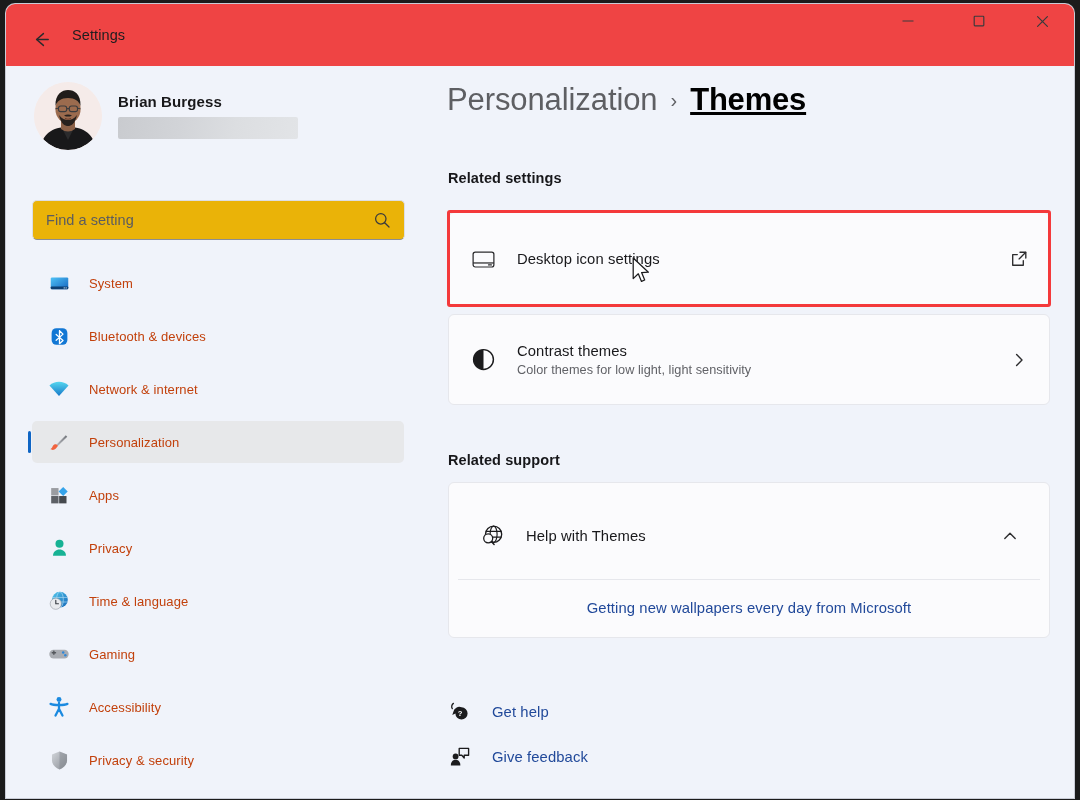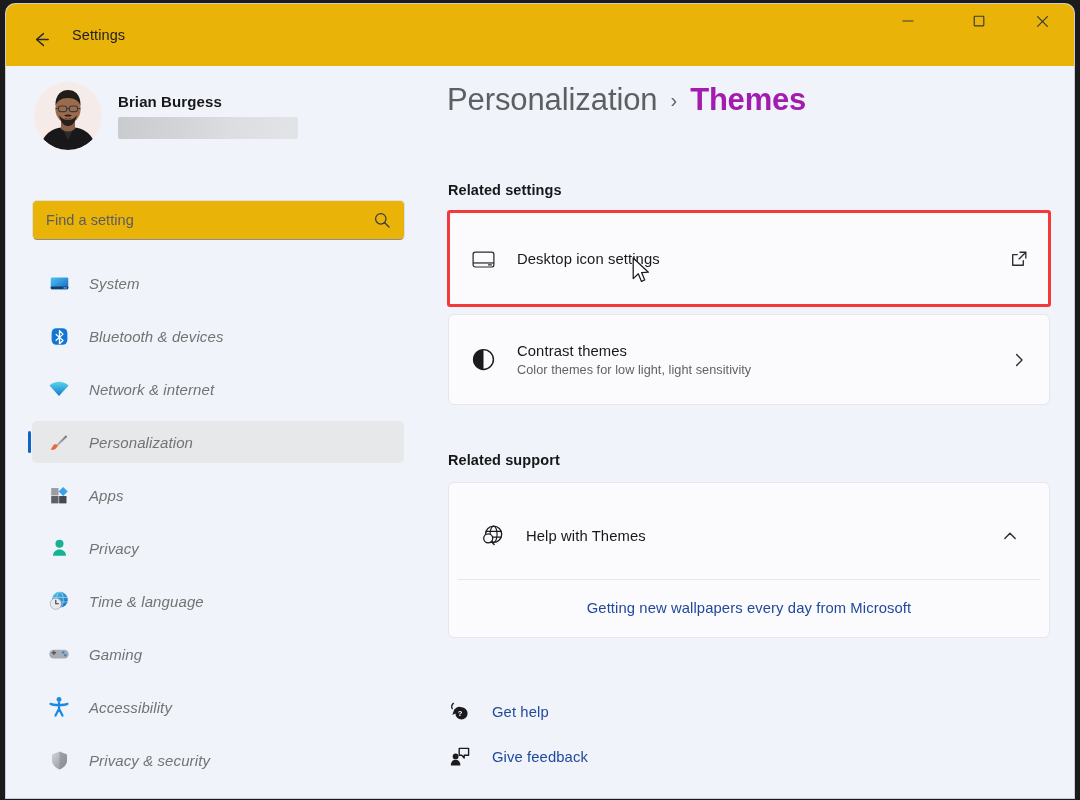--- a/index.html
+++ b/index.html
@@ -23,21 +23,21 @@
     overflow: hidden;
     box-shadow: 0 0 0 1px #c9ccd6;
   }
 
   
   #titlebar {
     position: absolute;
     left: 0; top: 0;
     width: 100%;
     height: 62px;
-    background: #eab308;
+    background: #ef4444;
     display: flex;
     align-items: flex-start;
   }
   #back-btn {
     position: absolute;
     left: 18px; top: 18px;
     width: 34px; height: 34px;
     display: flex; align-items: center; justify-content: center;
     border-radius: 5px;
     cursor: default;
@@ -138,24 +138,23 @@
     background: #0f65c4;
     border-radius: 2px;
   }
   .nav-icon {
     width: 22px; height: 22px;
     margin-right: 19px;
     flex: 0 0 auto;
     display: flex; align-items: center; justify-content: center;
   }
   .nav-label {
-    font-size: 15px;
-    color: #737373;
+    font-size: 13px;
+    color: #c2410c;
     letter-spacing: .1px;
-    font-style: italic;
   }
 
   
   #main {
     position: absolute;
     left: 420px; top: 62px;
     width: 648px;
     height: 732px;
   }
   #breadcrumb {
@@ -172,22 +171,23 @@
   }
   #crumb-sep {
     font-size: 20px;
     color: #5e5f63;
     position: relative;
     top: -3px;
   }
   #crumb-current {
     font-size: 31px;
     font-weight: bold;
-    color: #a21caf;
+    color: #000000;
     letter-spacing: -.2px;
+    text-decoration: underline;
   }
 
   .section-heading {
     position: absolute;
     left: 22px;
     font-size: 14.5px;
     font-weight: bold;
     color: #17171a;
     letter-spacing: .1px;
   }
@@ -506,21 +506,21 @@
   </div>
 
   <div id="main">
 
     <div id="breadcrumb">
       <span id="crumb-parent">Personalization</span>
       <span id="crumb-sep">›</span>
       <span id="crumb-current">Themes</span>
     </div>
 
-    <div class="section-heading" style="top:116px;">Related settings</div>
+    <div class="section-heading" style="top:104px;">Related settings</div>
 
     <div class="card" style="top:146px; height:94px;">
       <div class="card-row">
         <span class="card-icon">
           <svg width="25" height="25" viewBox="0 0 26 26">
             <rect x="2.2" y="5.2" width="21.6" height="15.6" rx="2.3" fill="none" stroke="#2c2c2e" stroke-width="1.3"></rect>
             <path d="M2.2 16.6 H23.8" stroke="#2c2c2e" stroke-width="1.3"></path>
             <path d="M18.2 18.7 H21.2" stroke="#2c2c2e" stroke-width="1.3" stroke-linecap="round"></path>
           </svg>
         </span>

